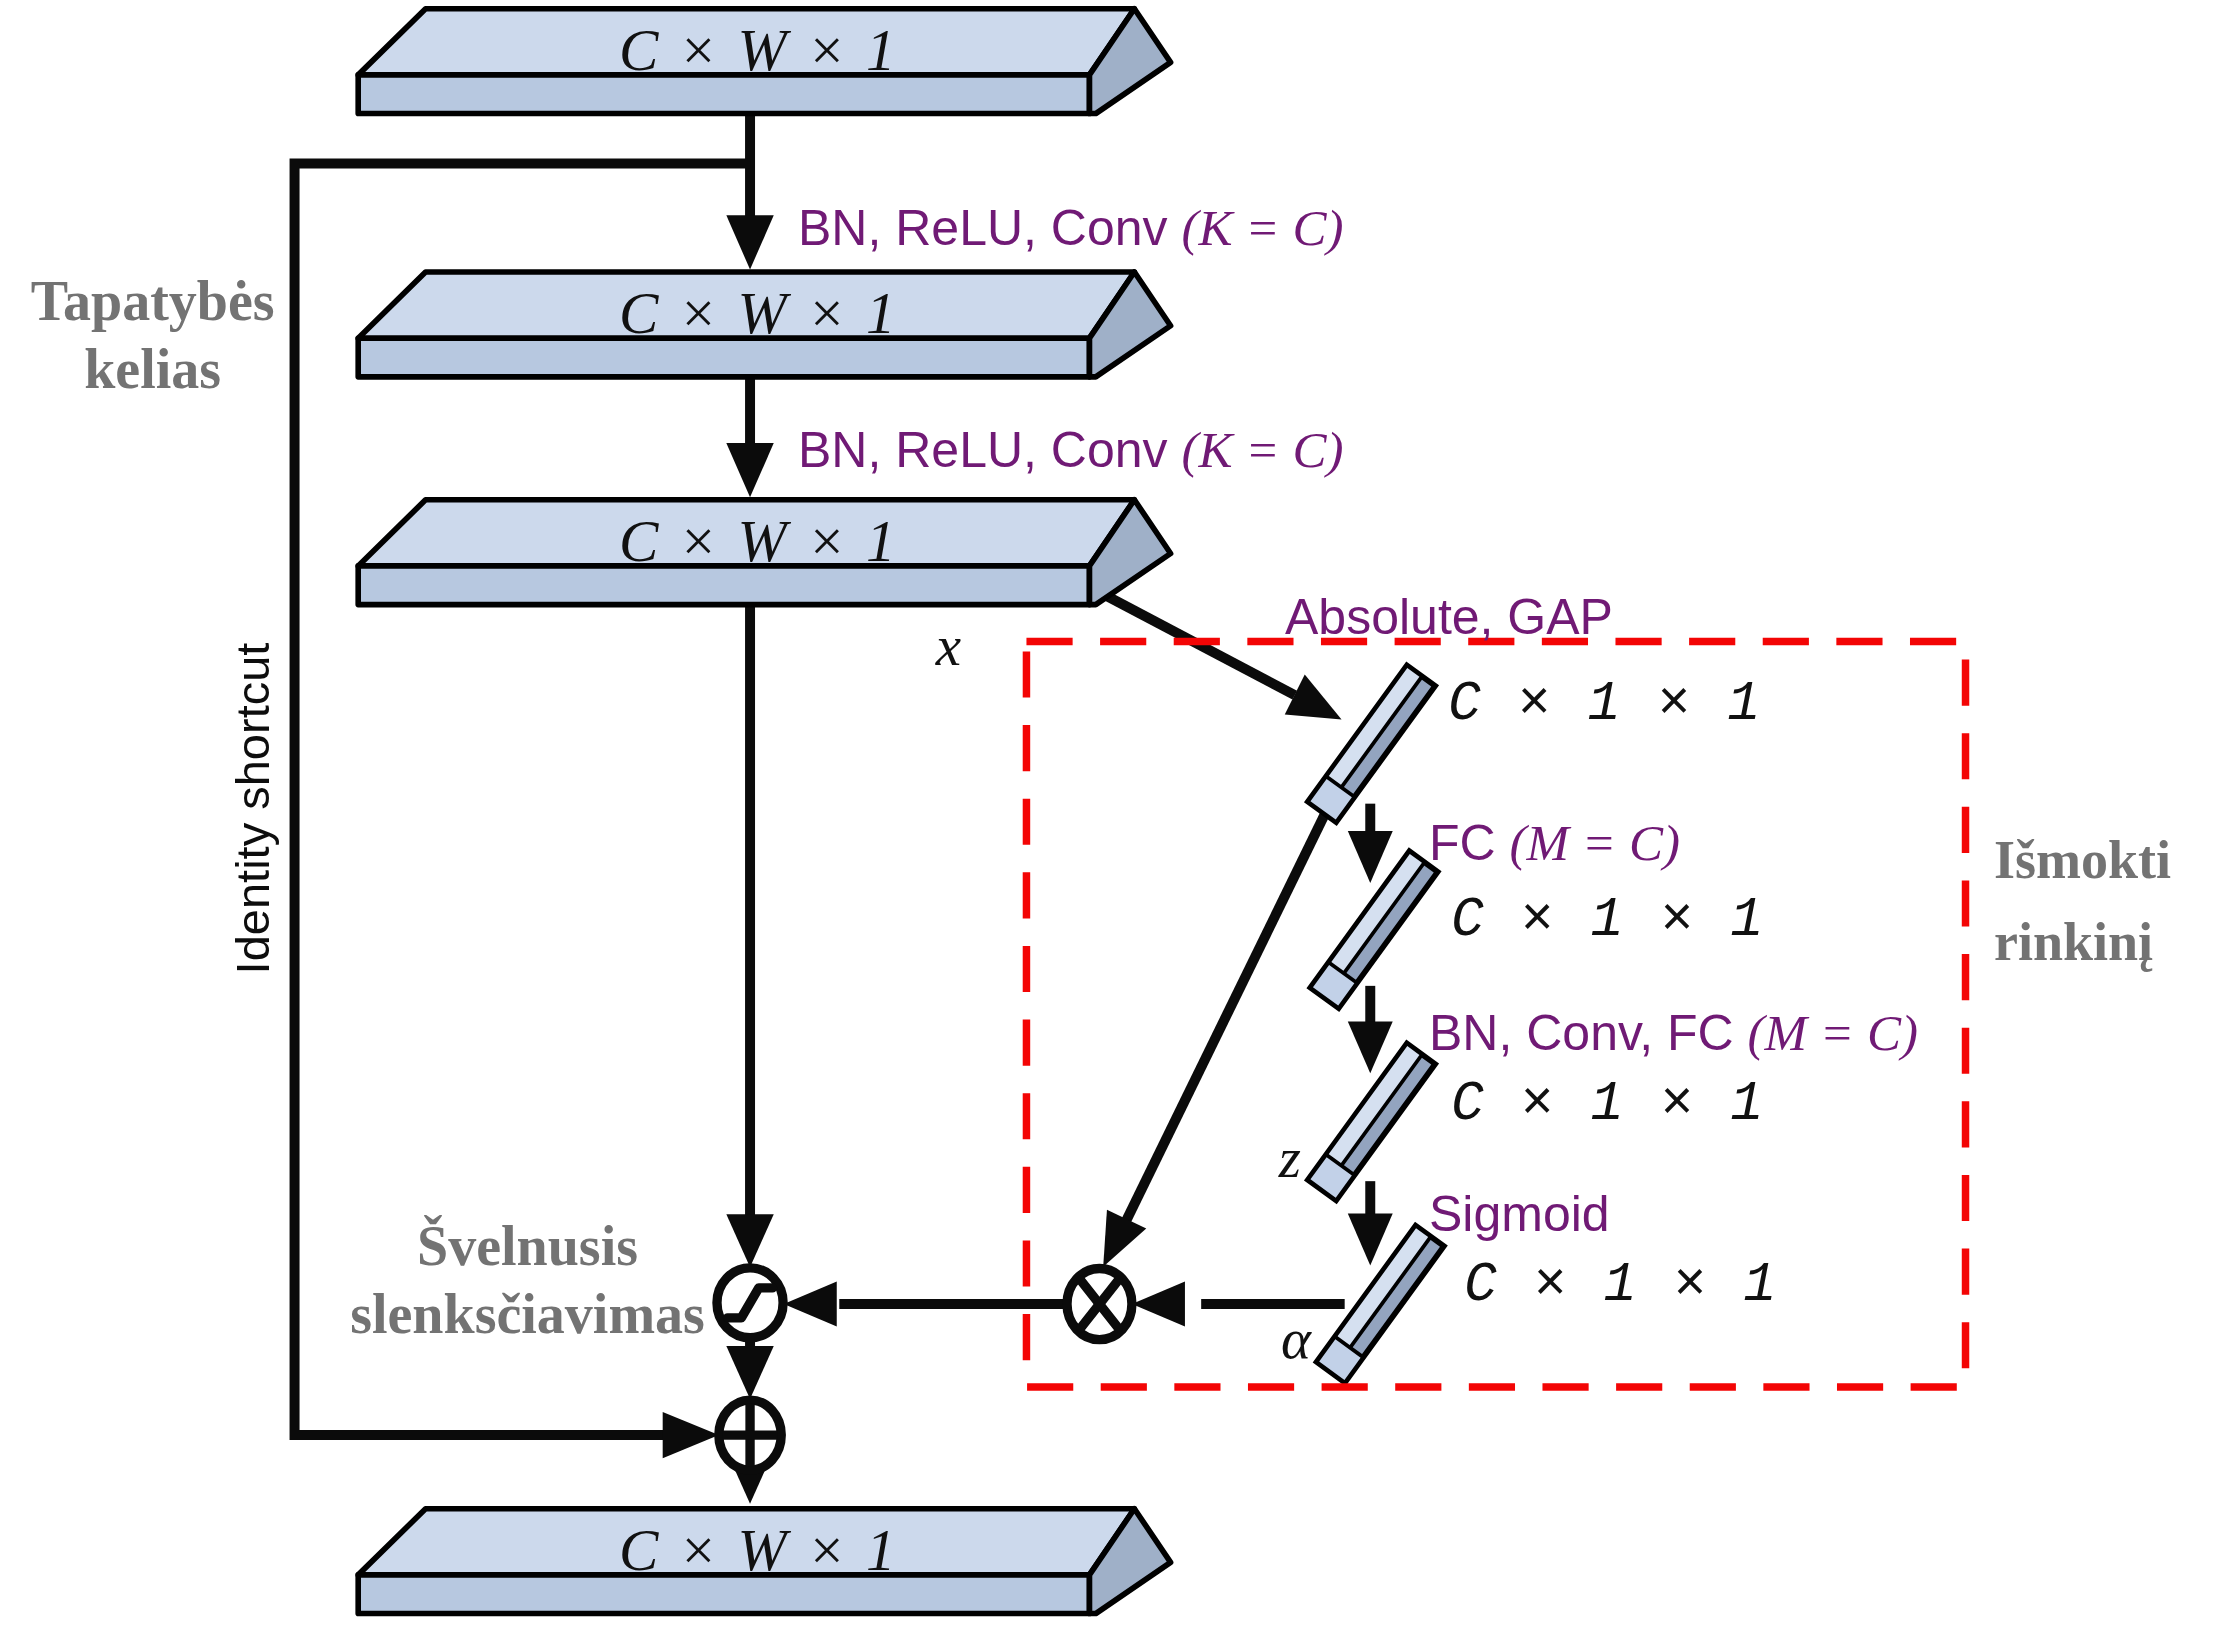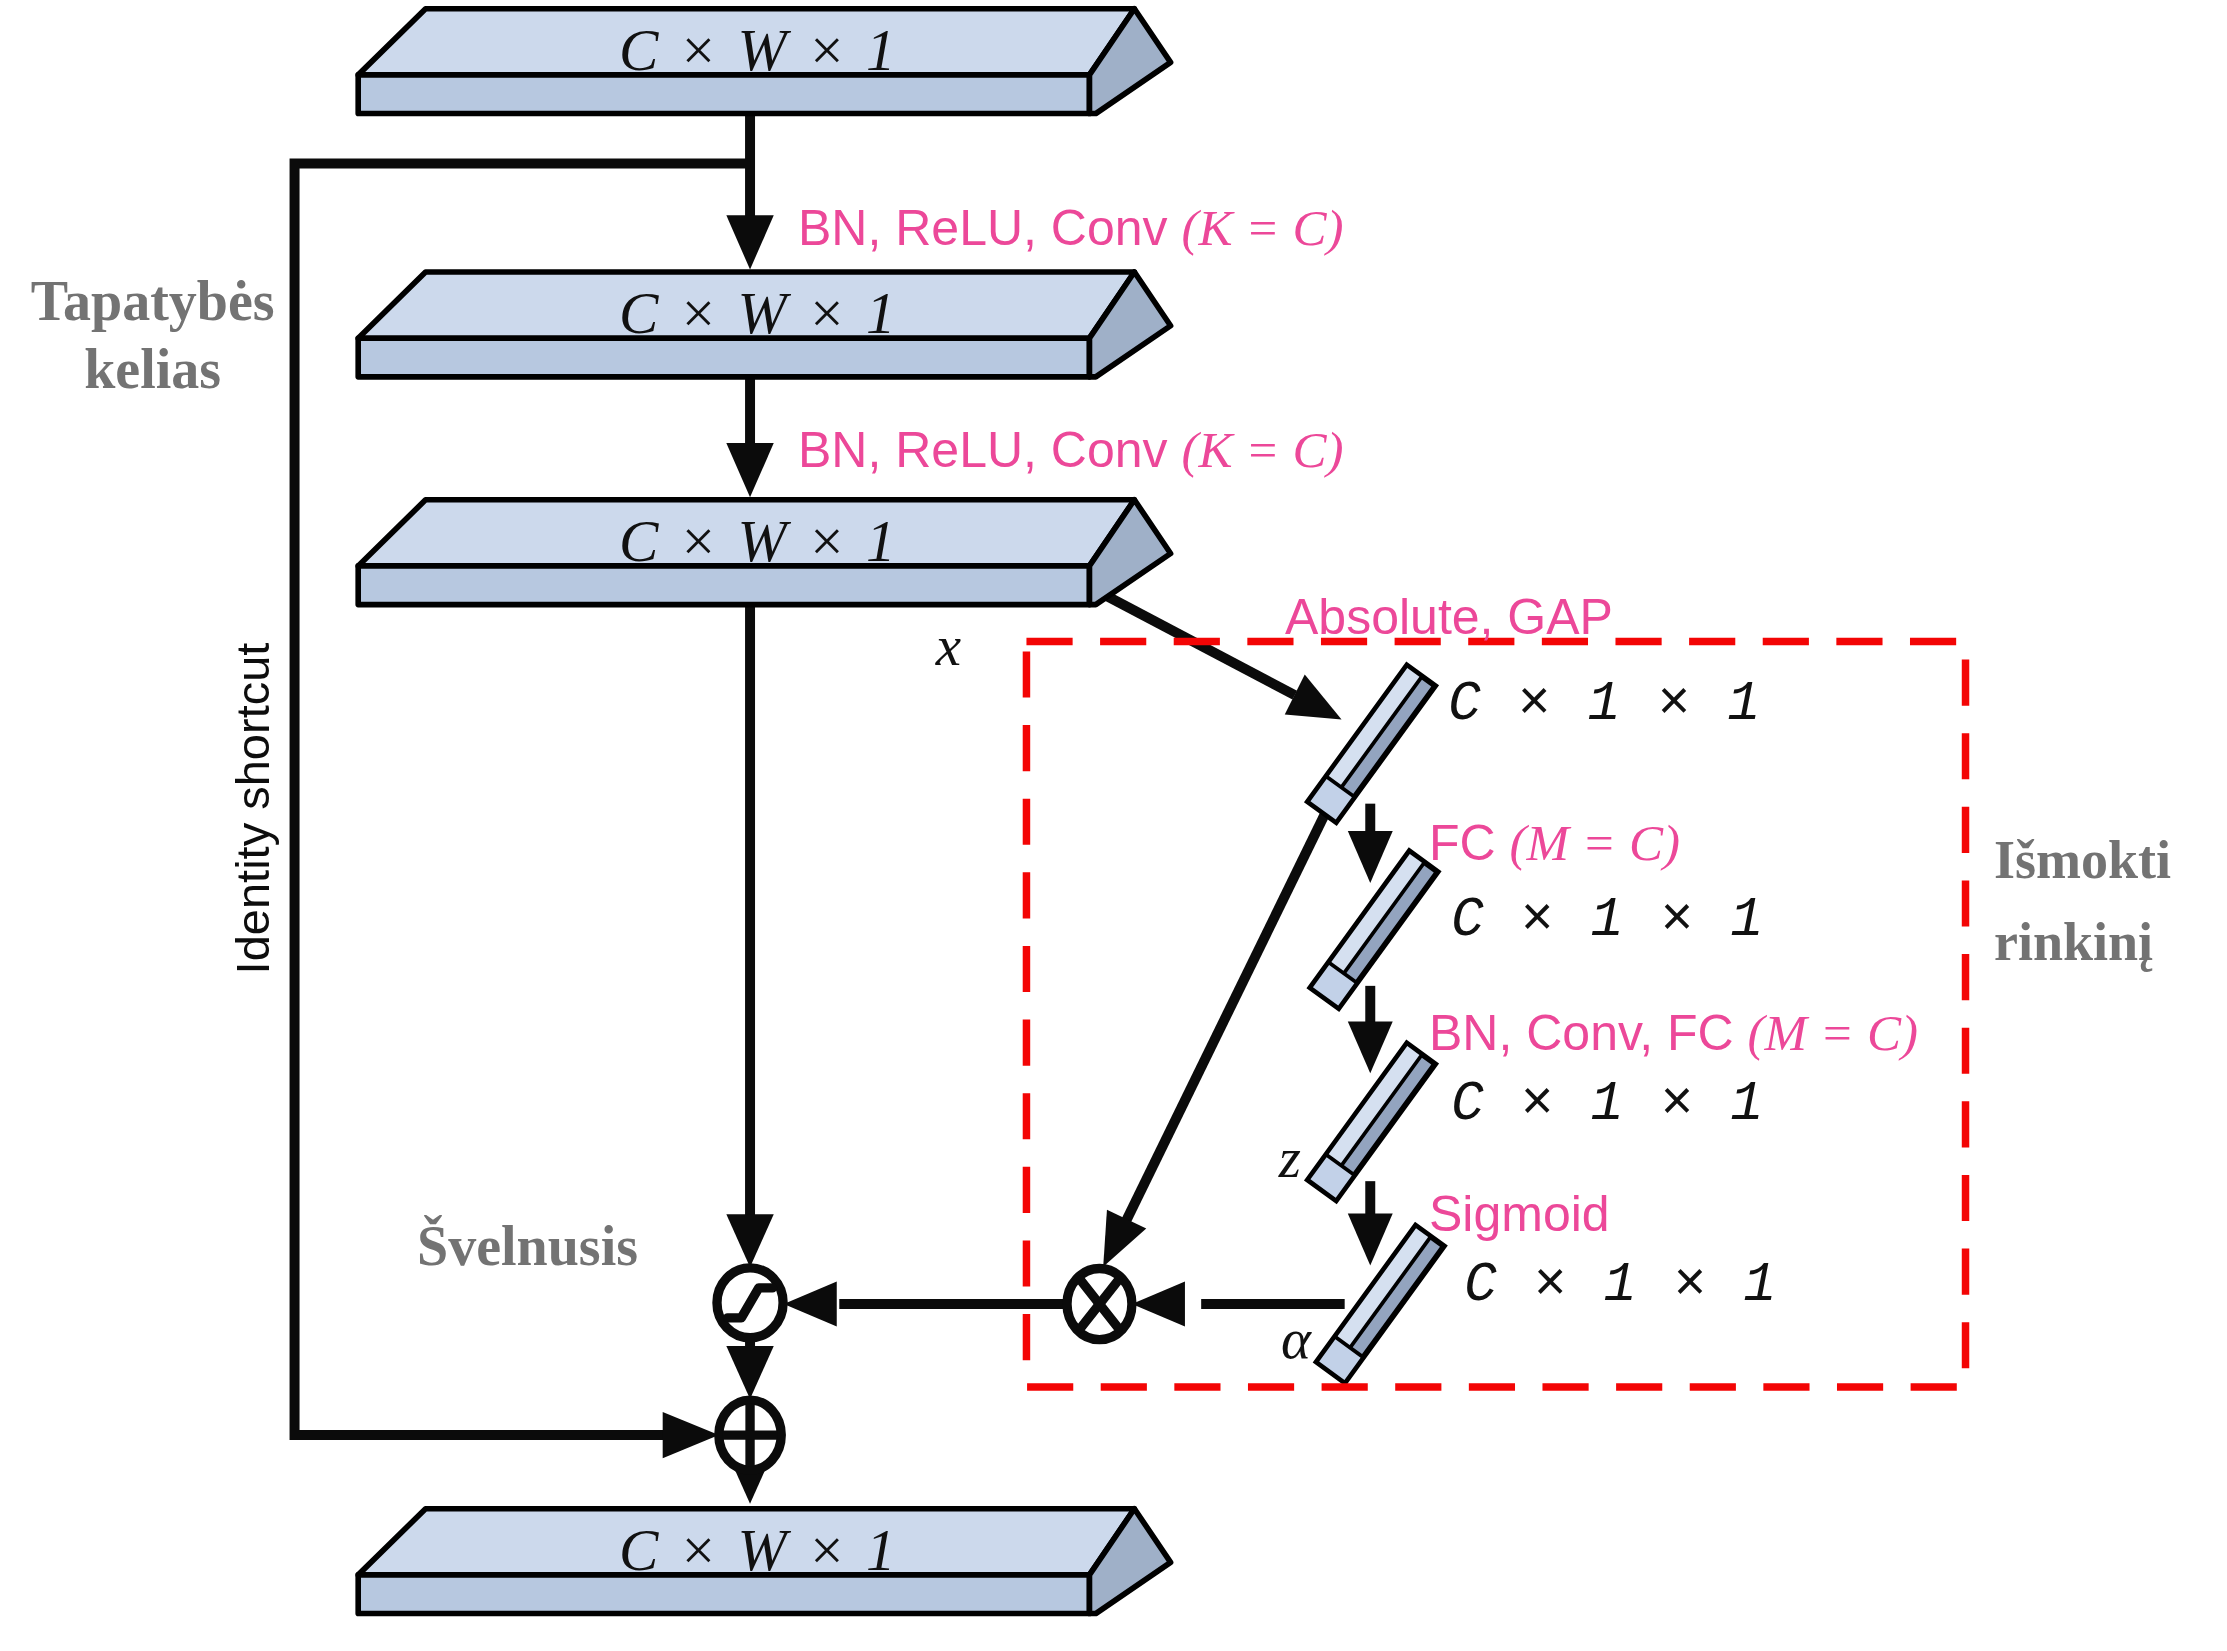--- a/index.html
+++ b/index.html
@@ -1,20 +1,20 @@
 <!DOCTYPE html>
 <html style="font-size:10px"><head>
 <meta charset="utf-8">
 <style>
   html,body{margin:0;padding:0;background:#ffffff;}
   .canvas{position:relative;width:2227px;height:1651px;background:#ffffff;overflow:hidden;
           font-family:"Liberation Sans", sans-serif;}
   .canvas svg{position:absolute;left:0;top:0;}
   .txt{position:absolute;white-space:nowrap;line-height:1.08;}
-  .op{font-size:50px;color:#ec4899;font-family:"Liberation Sans", sans-serif;}
+  .op{font-size:50px;color:#701a75;font-family:"Liberation Sans", sans-serif;}
   .op .math{font-family:"Liberation Serif", serif;font-style:italic;font-size:51px;}
   .tensor{font-family:"Liberation Serif", serif;font-style:italic;font-size:59px;color:#111;
           width:811px;text-align:center;letter-spacing:2.5px;}
   .vec{font-family:Liberation Mono, monospace;font-style:italic;font-size:55px;color:#111;letter-spacing:1.9px;}
   .var{font-family:"Liberation Serif", serif;font-style:italic;font-size:57px;color:#111;text-align:right;width:125px;}
   .red{font-family:"Liberation Serif", serif;font-weight:bold;color:#737373;font-size:56px;line-height:1.22;}
   .red.center{text-align:center;}
   .rot{transform:rotate(-90deg);transform-origin:50% 50%;text-align:center;font-size:47px;color:#0d0d0d;}
 </style>
 </head>
@@ -123,20 +123,21 @@
 
 <div class="txt red center" style="left:6.2px;top:267px;width:293px;">
   <div>Tapatybės</div>
   <div>kelias</div>
 </div>
 
 <div class="txt rot" style="left:34px;top:780px;width:437px;height:57px;line-height:57px;">Identity shortcut</div>
 
 <div class="txt red center" style="left:309px;top:1212px;width:437px;">
   <div>Švelnusis</div>
+  <div>slenksčiavimas</div>
 </div>
 
 <div class="txt red" style="left:1994px;top:819px;font-size:54px;line-height:1.52;">
   <div>Išmokti</div>
   <div>rinkinį</div>
 </div>
 
 </div>
 
 

